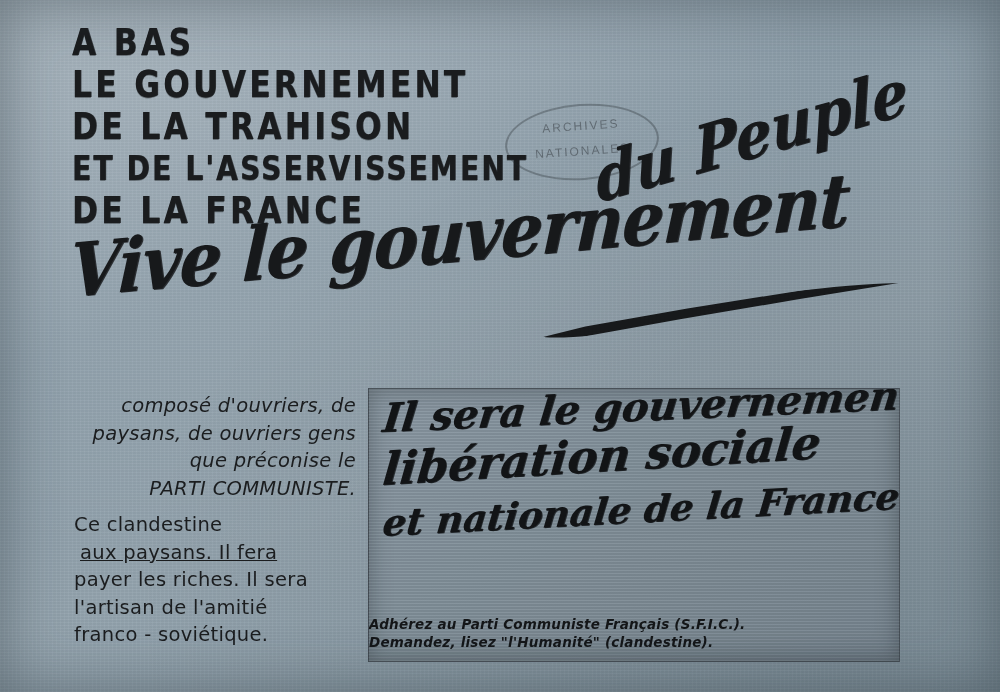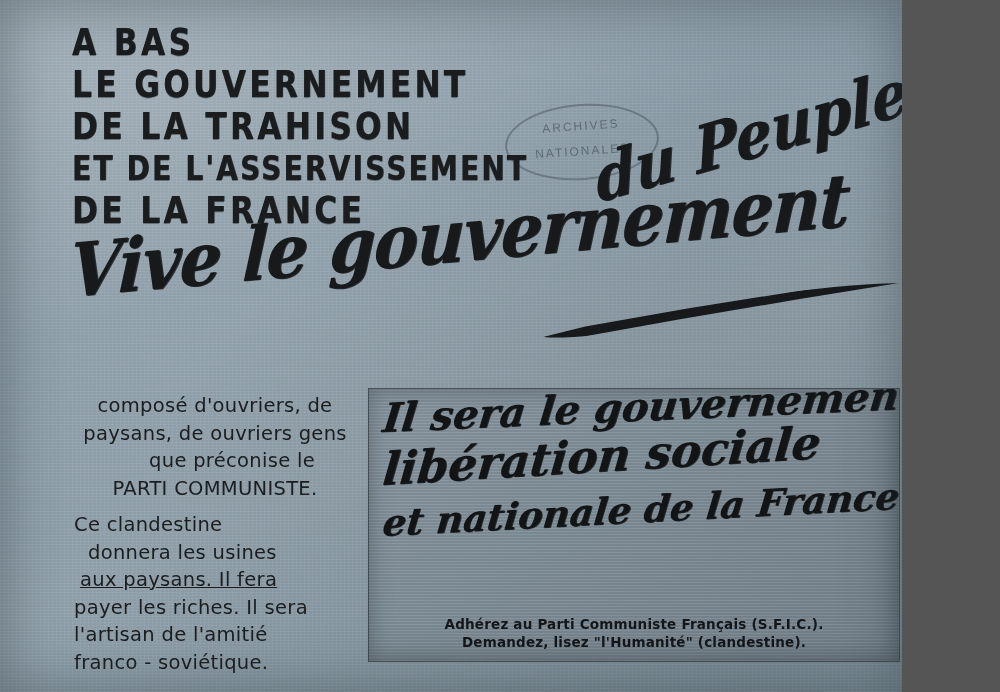--- a/index.html
+++ b/index.html
@@ -2,21 +2,21 @@
 <html><head>
 <meta charset="utf-8">
 <style>
   html, body {
     margin: 0;
     padding: 0;
     background: #555;
   }
   #page {
     position: relative;
-    width: 902px;
+    width: 1000px;
     height: 692px;
     overflow: hidden;
     background: #8fa0ab;
     font-family: "Liberation Sans", sans-serif;
   }
   
   #paper-bg {
     position: absolute;
     inset: 0;
     background:
@@ -142,21 +142,21 @@
     width: 282px;
     font-family: "DejaVu Sans", sans-serif;
     font-size: 19.5px;
     line-height: 27.5px;
     color: #1b1d1f;
     letter-spacing: 0.3px;
   }
   #body-col p {
     margin: 0 0 4px 0;
   }
-  #body-col .p1 { text-align: center; }
+  #body-col .p1 { text-align: right; font-style: italic; }
   #body-col .p1 .l2 { display: block; }
   #body-col .p1 .l3 { display: block; padding-left: 34px; }
   #body-col .p1 .l4 { display: block; }
   #body-col .p2 { margin-top: 9px; }
   #body-col .p2 span { display: block; }
   #body-col .p2 .i1 { padding-left: 14px; }
   #body-col .p2 .i2 { padding-left: 6px; text-decoration: underline; }
 
   
   #panel {
@@ -207,27 +207,27 @@
     margin-top: 6px;
     transform: rotate(-3deg) skewX(-9deg);
     transform-origin: left center;
     white-space: nowrap;
   }
   #panel-footer {
     position: absolute;
     left: 0;
     right: 0;
     bottom: 10px;
-    text-align: center;
     font-family: "DejaVu Sans", sans-serif;
     font-size: 13.5px;
     line-height: 17.5px;
     font-weight: bold;
     color: #141618;
     letter-spacing: 0.2px;
+    font-style: italic;
   }
   #panel-footer span { display: block; }
 </style>
 </head>
 <body>
 
 <div id="page">
   <div id="paper-bg"></div>
 
   <div id="headline">
@@ -249,21 +249,20 @@
 
   <div id="body-col">
     <p class="p1">
       <span class="l1">composé d'ouvriers, de</span>
       <span class="l2">paysans, de ouvriers gens</span>
       <span class="l3">que préconise le</span>
       <span class="l4">PARTI COMMUNISTE.</span>
     </p>
     <p class="p2">
       <span>Ce clandestine</span>
-      <span class="i1">donnera les usines</span>
       <span class="i2">aux paysans. Il fera</span>
       <span>payer les riches. Il sera</span>
       <span>l'artisan de l'amitié</span>
       <span>franco - soviétique.</span>
     </p>
   </div>
 
   <div id="panel">
     <div id="panel-script">
       <span class="ps1">Il sera le gouvernement</span>

